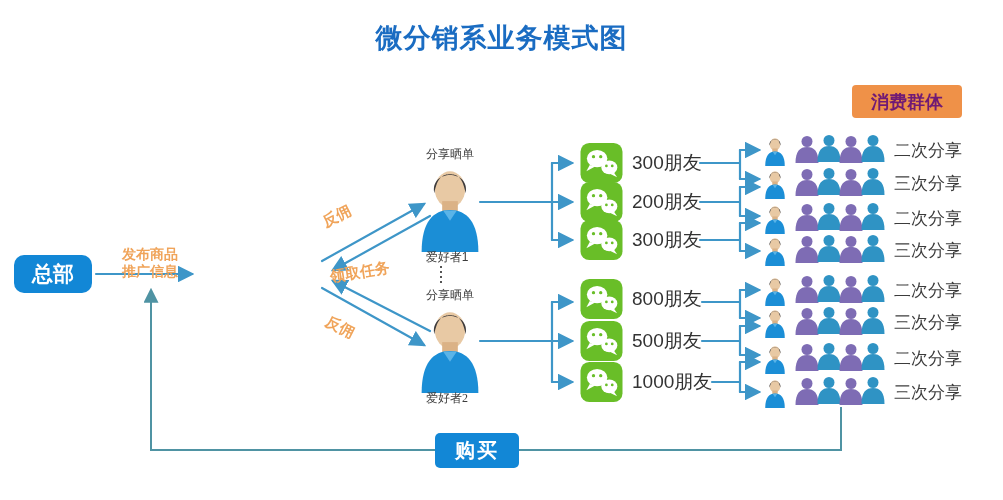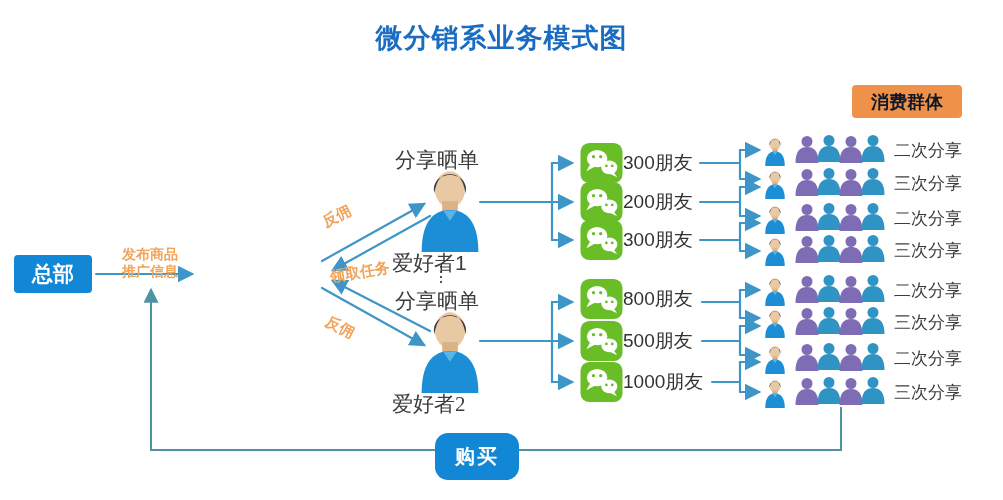--- a/index.html
+++ b/index.html
@@ -9,36 +9,36 @@
   }
   .abs{position:absolute;}
   .wires{position:absolute;left:0;top:0;z-index:1;}
   .layer{z-index:2;}
   .title{
     left:0;top:20px;width:100%;text-align:center;margin:0;
     font-size:27px;font-weight:700;color:#1a6cc2;letter-spacing:1px;
   }
   .node{
     display:flex;align-items:center;justify-content:center;
-    color:#fff;font-weight:700;border-radius:4px;z-index:3;
+    color:#fff;font-weight:700;border-radius:10px;z-index:3;
   }
   .node-hq{left:14px;top:255px;width:78px;height:38px;background:#1287d6;font-size:21px;}
   .node-promo{left:200px;top:253px;width:117px;height:40px;background:#f5953e;font-size:20px;letter-spacing:1px;}
-  .node-buy{left:435px;top:433px;width:84px;height:47px;background:#1287d6;font-size:20px;letter-spacing:2px;border-radius:13px;}
+  .node-buy{left:435px;top:433px;width:84px;height:35px;background:#1287d6;font-size:20px;letter-spacing:2px;border-radius:5px;}
   .badge{
     left:852px;top:85px;width:110px;height:33px;background:#ef9148;border-radius:4px;
-    display:flex;align-items:center;justify-content:center;color:#0f172a;font-weight:700;font-size:18px;z-index:3;
+    display:flex;align-items:center;justify-content:center;color:#701a75;font-weight:700;font-size:18px;z-index:3;
   }
   .edge-label{color:#f0a45a;font-weight:700;font-size:15px;white-space:nowrap;}
   .publish{left:103px;top:246px;width:94px;text-align:center;font-size:14px;line-height:17px;font-weight:700;color:#f0a45a;}
   .rot-up{left:322px;top:207px;transform:rotate(-27deg);}
   .rot-task{left:330px;top:263px;transform:rotate(-9deg);}
   .rot-down{left:325px;top:318px;transform:rotate(27deg);}
-  .fan-label{width:110px;font-size:21px;color:#3c3c3c;white-space:nowrap;}
-  .wx-row{display:flex;align-items:center;height:42px;left:580px;}
+  .fan-label{width:110px;text-align:center;font-size:12px;color:#3c3c3c;white-space:nowrap;}
+  .wx-row{display:flex;align-items:center;gap:9px;height:42px;left:580px;}
   .wx-row .friends{font-size:19px;color:#333;white-space:nowrap;}
   .crowd-row{display:flex;align-items:flex-start;height:31px;left:762px;}
   .crowd-row .share-label{font-size:17px;color:#3c3c3c;margin-left:8px;white-space:nowrap;align-self:center;}
   .crowd-row .small-person{margin-right:6px;}
   .crowd-row .crowd{display:block;}
   .fp{fill:#7e6cb4;}
   .fb{fill:#2f93c4;}
   svg{display:block;}
 </style>
 </head>

